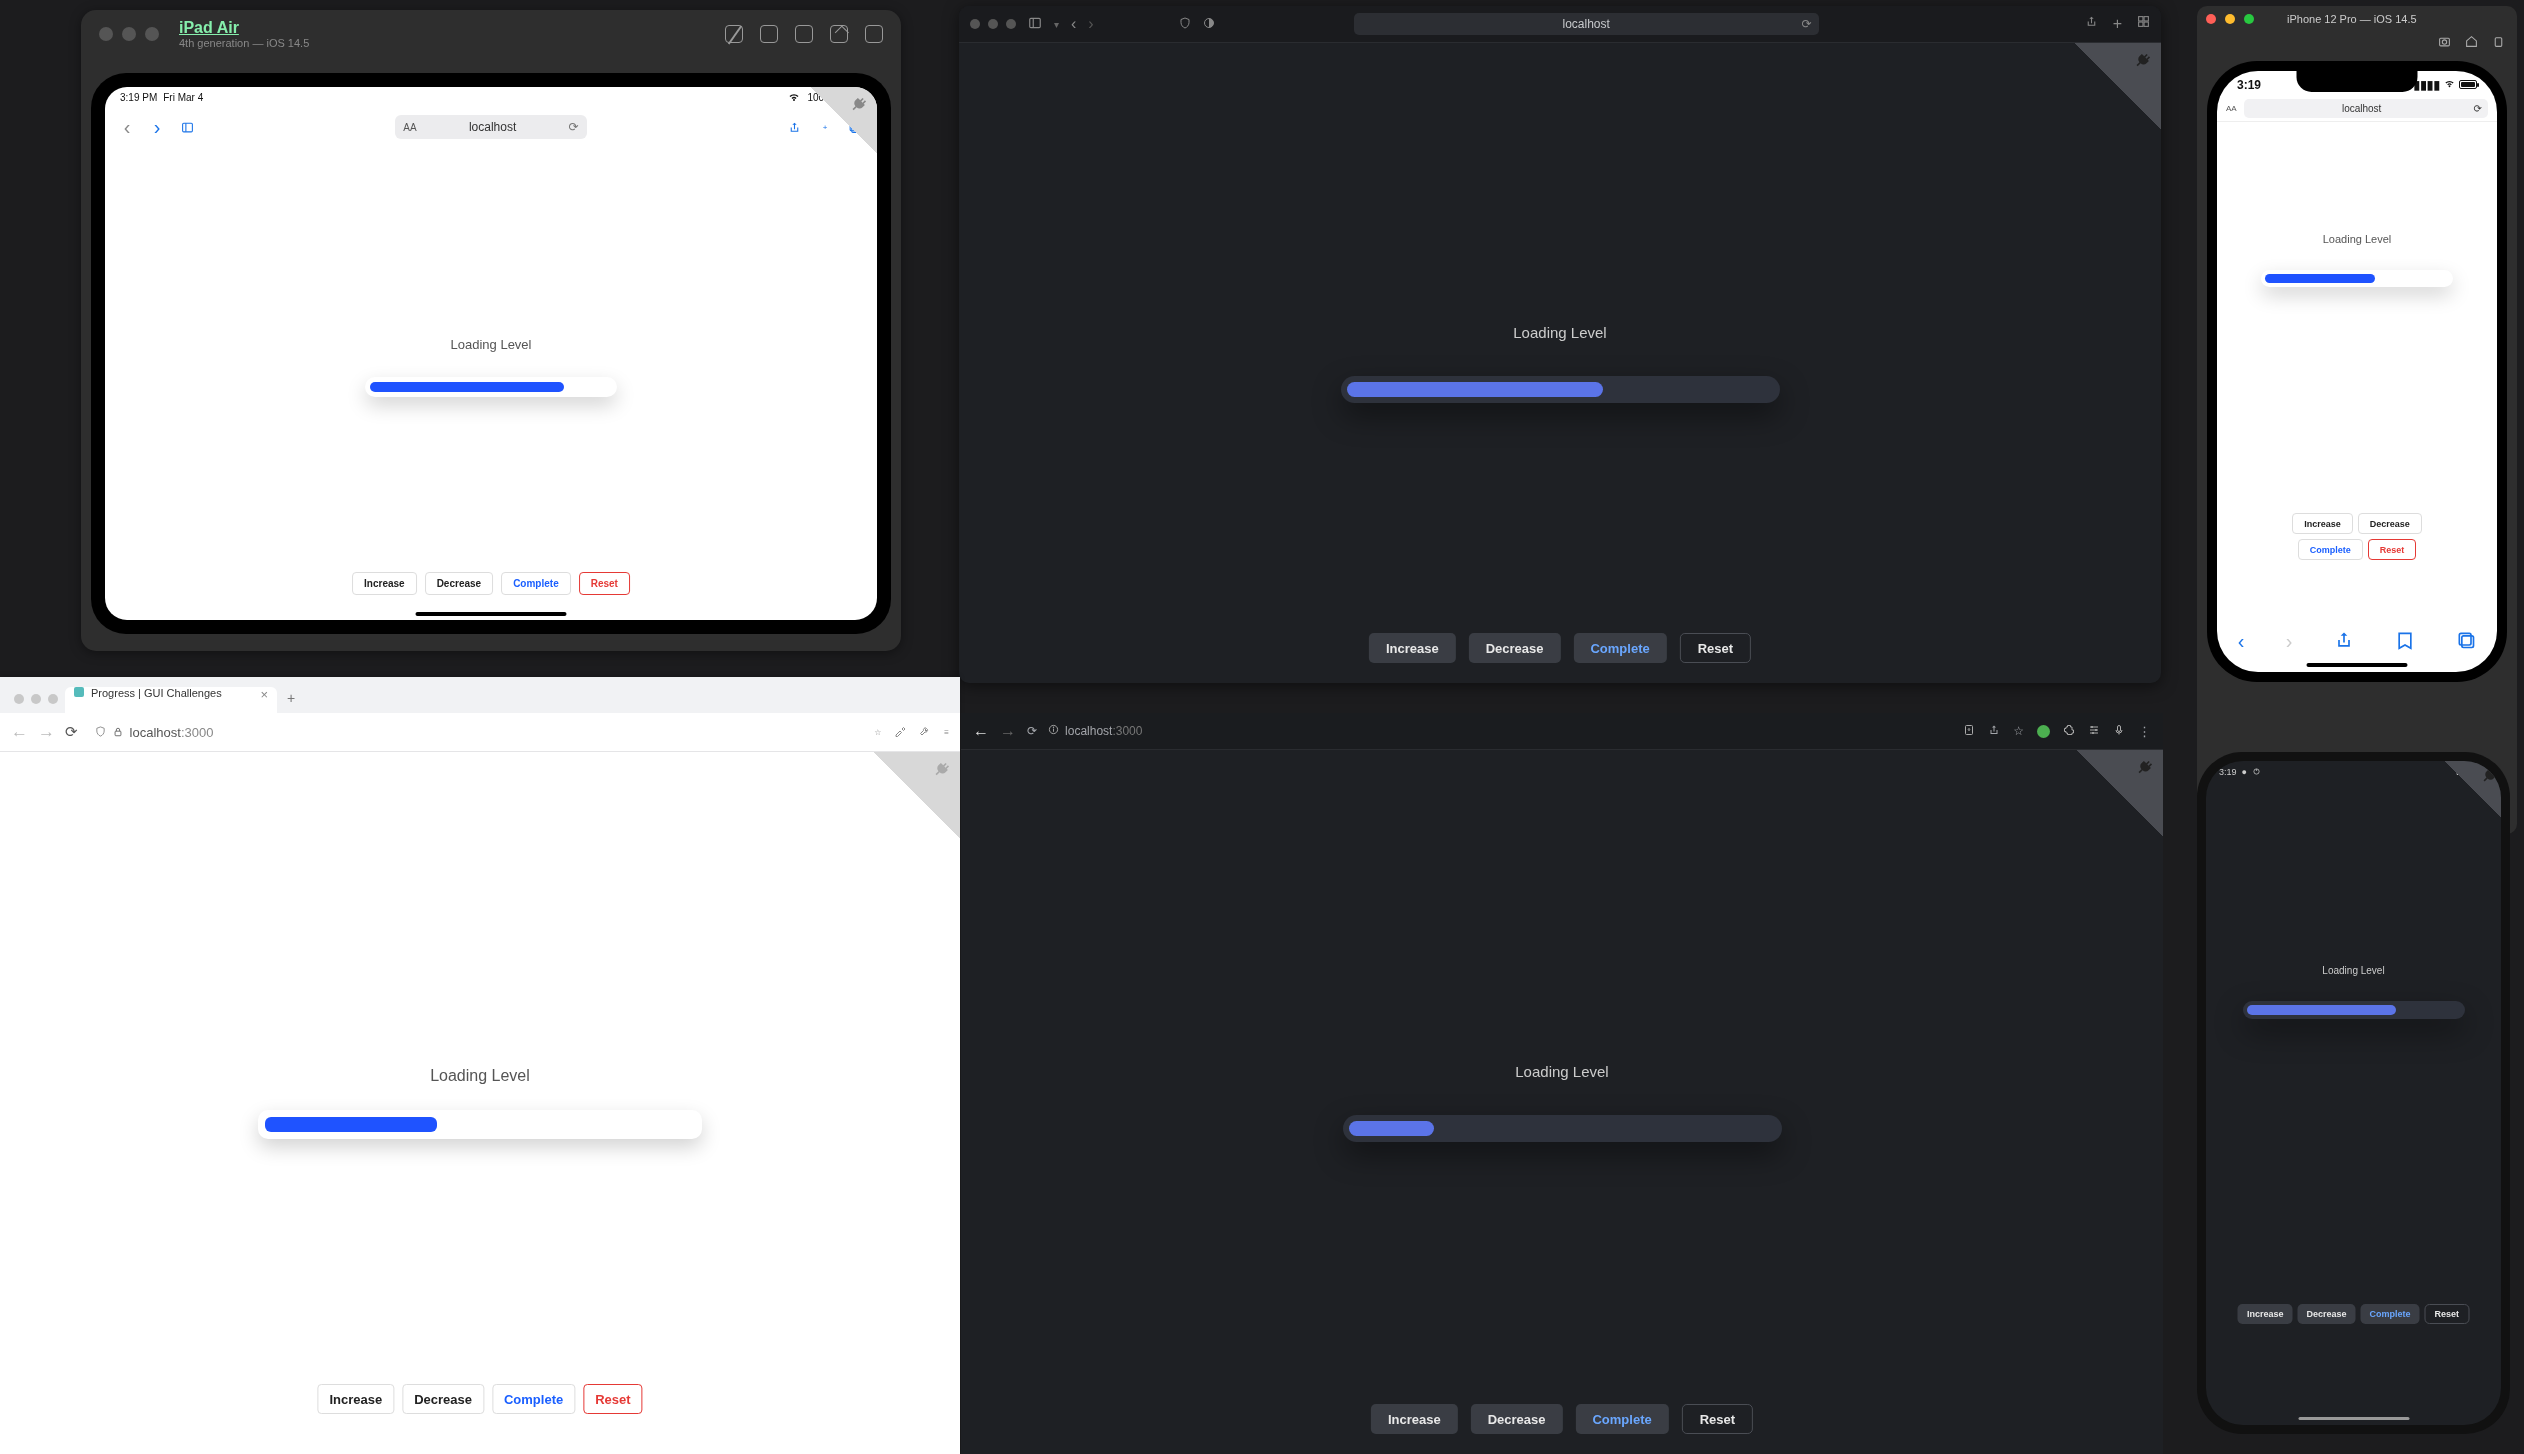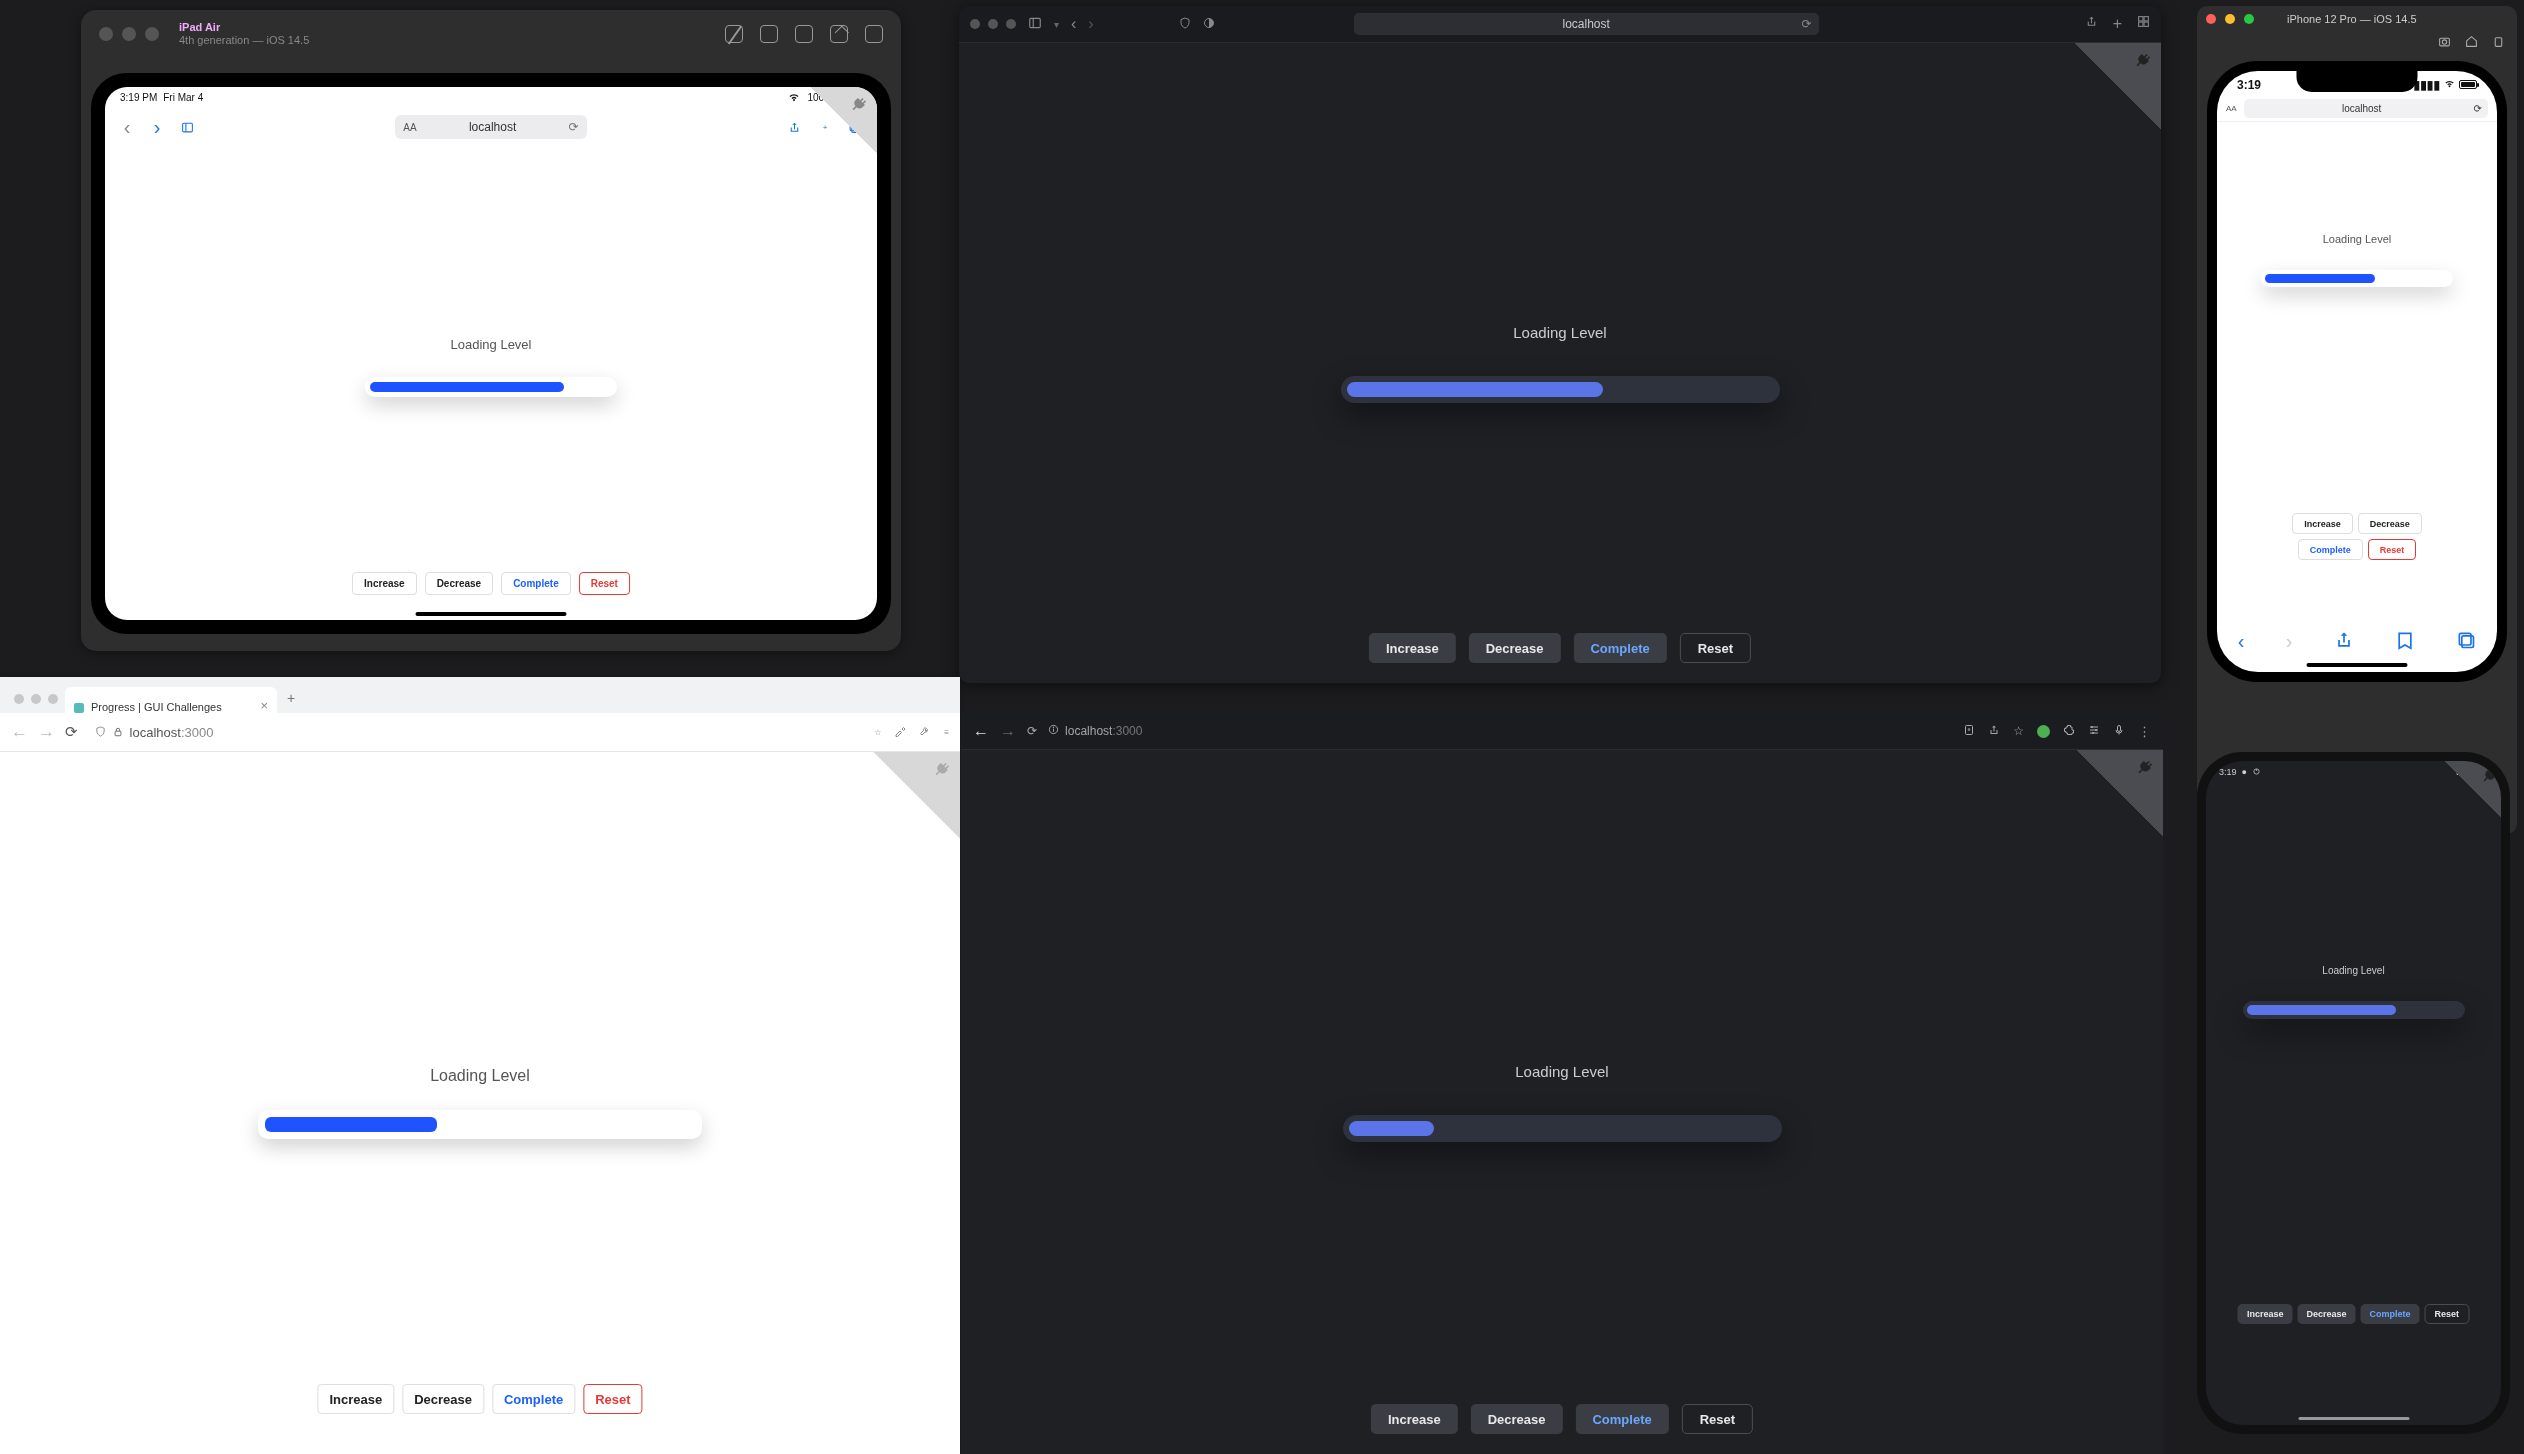--- a/index.html
+++ b/index.html
@@ -25,21 +25,21 @@
   height: 48px;
   display: flex; align-items: center;
   padding: 0 18px;
   color: #c8c8c8;
 }
 .traffic { display: flex; gap: 9px; margin-right: 20px; }
 .traffic span { width: 14px; height: 14px; border-radius: 50%; display:inline-block;}
 .dot-r{background:#ff5f57;} .dot-y{background:#febc2e;} .dot-g{background:#28c840;}
 .traffic.dim span{background:#555;}
 .ipad-title { flex:1; line-height: 1.2; }
-.ipad-title .t{font-size:11px;font-weight:600;color:#f0abfc;}
+.ipad-title .t{font-size:16px;font-weight:600;color:#86efac;text-decoration:underline;}
 .ipad-title .s{font-size:11px;color:#888;}
 .ipad-icons { display:flex; gap:17px; }
 .ghost-icon{width:18px;height:18px;border:1.5px solid #999;border-radius:4px;position:relative;}
 .ghost-icon.wand::before{content:"";position:absolute;width:2px;height:22px;background:#999;left:8px;top:-2px;transform:rotate(35deg);}
 .ghost-icon.home::after{content:"";position:absolute;inset:3px;border-top:1.5px solid #999;border-left:1.5px solid #999;transform:rotate(45deg) translate(1px,-3px);}
 
 .ipad-frame {
   margin: 15px 10px 10px; height: 561px;
   background:#000; border-radius: 35px; padding: 14px;
 }
@@ -165,21 +165,21 @@
 .safari-bottom svg{width:20px;height:20px;}
 
 
 .browser-light{
   position:absolute;left:0;top:677px;width:960px;height:778px;
   background:#fff;box-shadow:0 -1px 5px rgba(0,0,0,.2);
 }
 .bl-tabbar{height:36px;background:#f1f2f4;display:flex;align-items:flex-end;padding:0 7px;}
 .bl-tabbar .dots{display:flex;gap:7px;padding:0 7px 9px;}
 .bl-tabbar .dots span{width:10px;height:10px;background:#c8c8c8;border-radius:50%;}
-.bl-tab{height:26px;background:#fff;border-radius:6px 6px 0 0;padding:0 9px;display:flex;align-items:flex-end;gap:7px;font-size:11px;color:#333;min-width:212px;margin-top:48px;}
+.bl-tab{height:26px;background:#fff;border-radius:6px 6px 0 0;padding:0 9px;display:flex;align-items:flex-start;gap:7px;font-size:11px;color:#333;min-width:212px;margin-top:48px;}
 .bl-tab .x{margin-left:auto;color:#888;font-size:13px;}
 .bl-urlrow{height:39px;background:#fff;border-bottom:0.5px solid #e5e5e7;display:flex;align-items:center;gap:10px;padding:0 11px;color:#555;}
 .bl-urlrow .back,.bl-urlrow .fwd{font-size:17px;color:#bbb;}
 .bl-urlrow .reload{font-size:15px;color:#555;}
 .bl-addrbox{flex:1;height:24px;display:flex;align-items:center;gap:7px;padding:0 7px;font-size:13px;}
 .bl-addrbox .shield{color:#888;}
 .bl-addrbox .lock{color:#555;}
 .bl-addrbox .port{color:#888;}
 .bl-right{display:flex;gap:13px;color:#888;align-items:center;}
 .bl-content{position:relative;height:calc(100% - 76px);}

